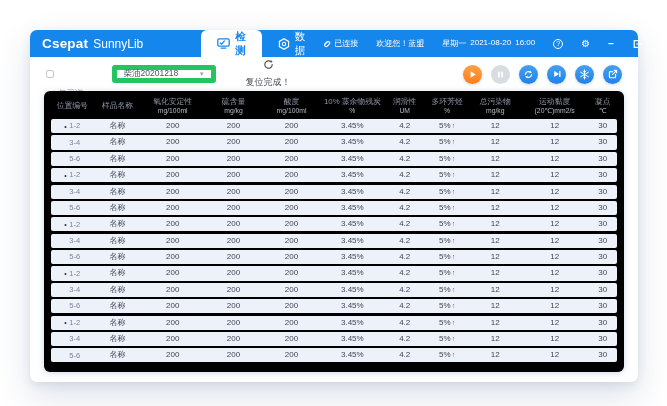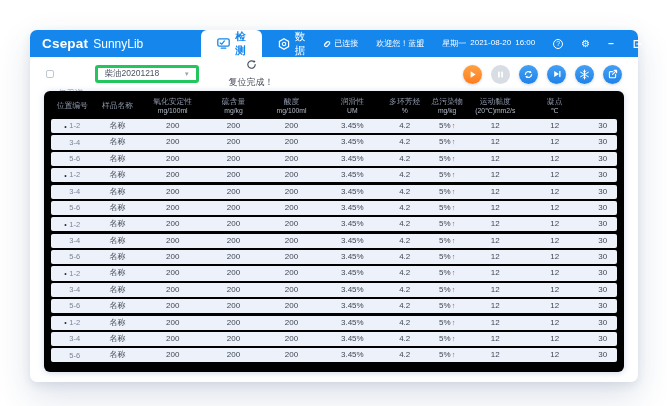--- a/index.html
+++ b/index.html
@@ -30,21 +30,21 @@
     display:inline-flex; align-items:center; justify-content:center; font-size:7px; line-height:1; }
   .tb-ic { display:inline-flex; align-items:center; justify-content:center; cursor:pointer; }
   .gear { font-size:10px; line-height:1; }
   .minim { font-size:10px; font-weight:bold; line-height:1; }
 
   
   .toolbar { height:34px; display:flex; align-items:center; padding:0 16px; background:#fff; }
   .checkbox { width:8px; height:8px; border:1px solid #c2c8d2; border-radius:2px;
     background:#fff; display:inline-block; }
   .cb-label { font-size:8.5px; color:#8a91a0; margin-left:4px;margin-top:40px; }
-  .select { margin-left:11px; width:104px; height:18px; border:3px solid #22c55e;
+  .select { margin-left:28px; width:104px; height:18px; border:5px solid #22c55e;
     border-radius:3px; display:flex; align-items:center; padding:0 7px; font-size:8.5px;
     color:#4a5261; background:#fff; cursor:pointer; }
   .select .caret { margin-left:auto; color:#9aa1ae; font-size:7px; }
   .reset { margin-left:30px; display:flex; align-items:center; gap:4px;
     font-size:9px; color:#454c59;flex-direction:column; }
   .actions { margin-left:auto; display:flex; align-items:center; gap:9px; }
   .act { width:19px; height:19px; border-radius:50%; border:none; display:flex;
     align-items:center; justify-content:center; cursor:pointer; padding:0;
     box-shadow:0 1px 3px rgba(60,90,140,.25); }
   .act.orange { background:linear-gradient(180deg,#ffa143,#ff7d1f); }
@@ -213,20 +213,24 @@
           </div>
           <div class="hcell">
             <div class="htitle">硫含量</div>
             <div class="hunit">mg/kg</div>
           </div>
           <div class="hcell">
             <div class="htitle">酸度</div>
             <div class="hunit">mg/100ml</div>
           </div>
           <div class="hcell">
+            <div class="htitle">10% 蒸余物残炭</div>
+            <div class="hunit">%</div>
+          </div>
+          <div class="hcell">
             <div class="htitle">润滑性</div>
             <div class="hunit">UM</div>
           </div>
           <div class="hcell">
             <div class="htitle">多环芳烃</div>
             <div class="hunit">%</div>
           </div>
           <div class="hcell">
             <div class="htitle">总污染物</div>
             <div class="hunit">mg/kg</div>

